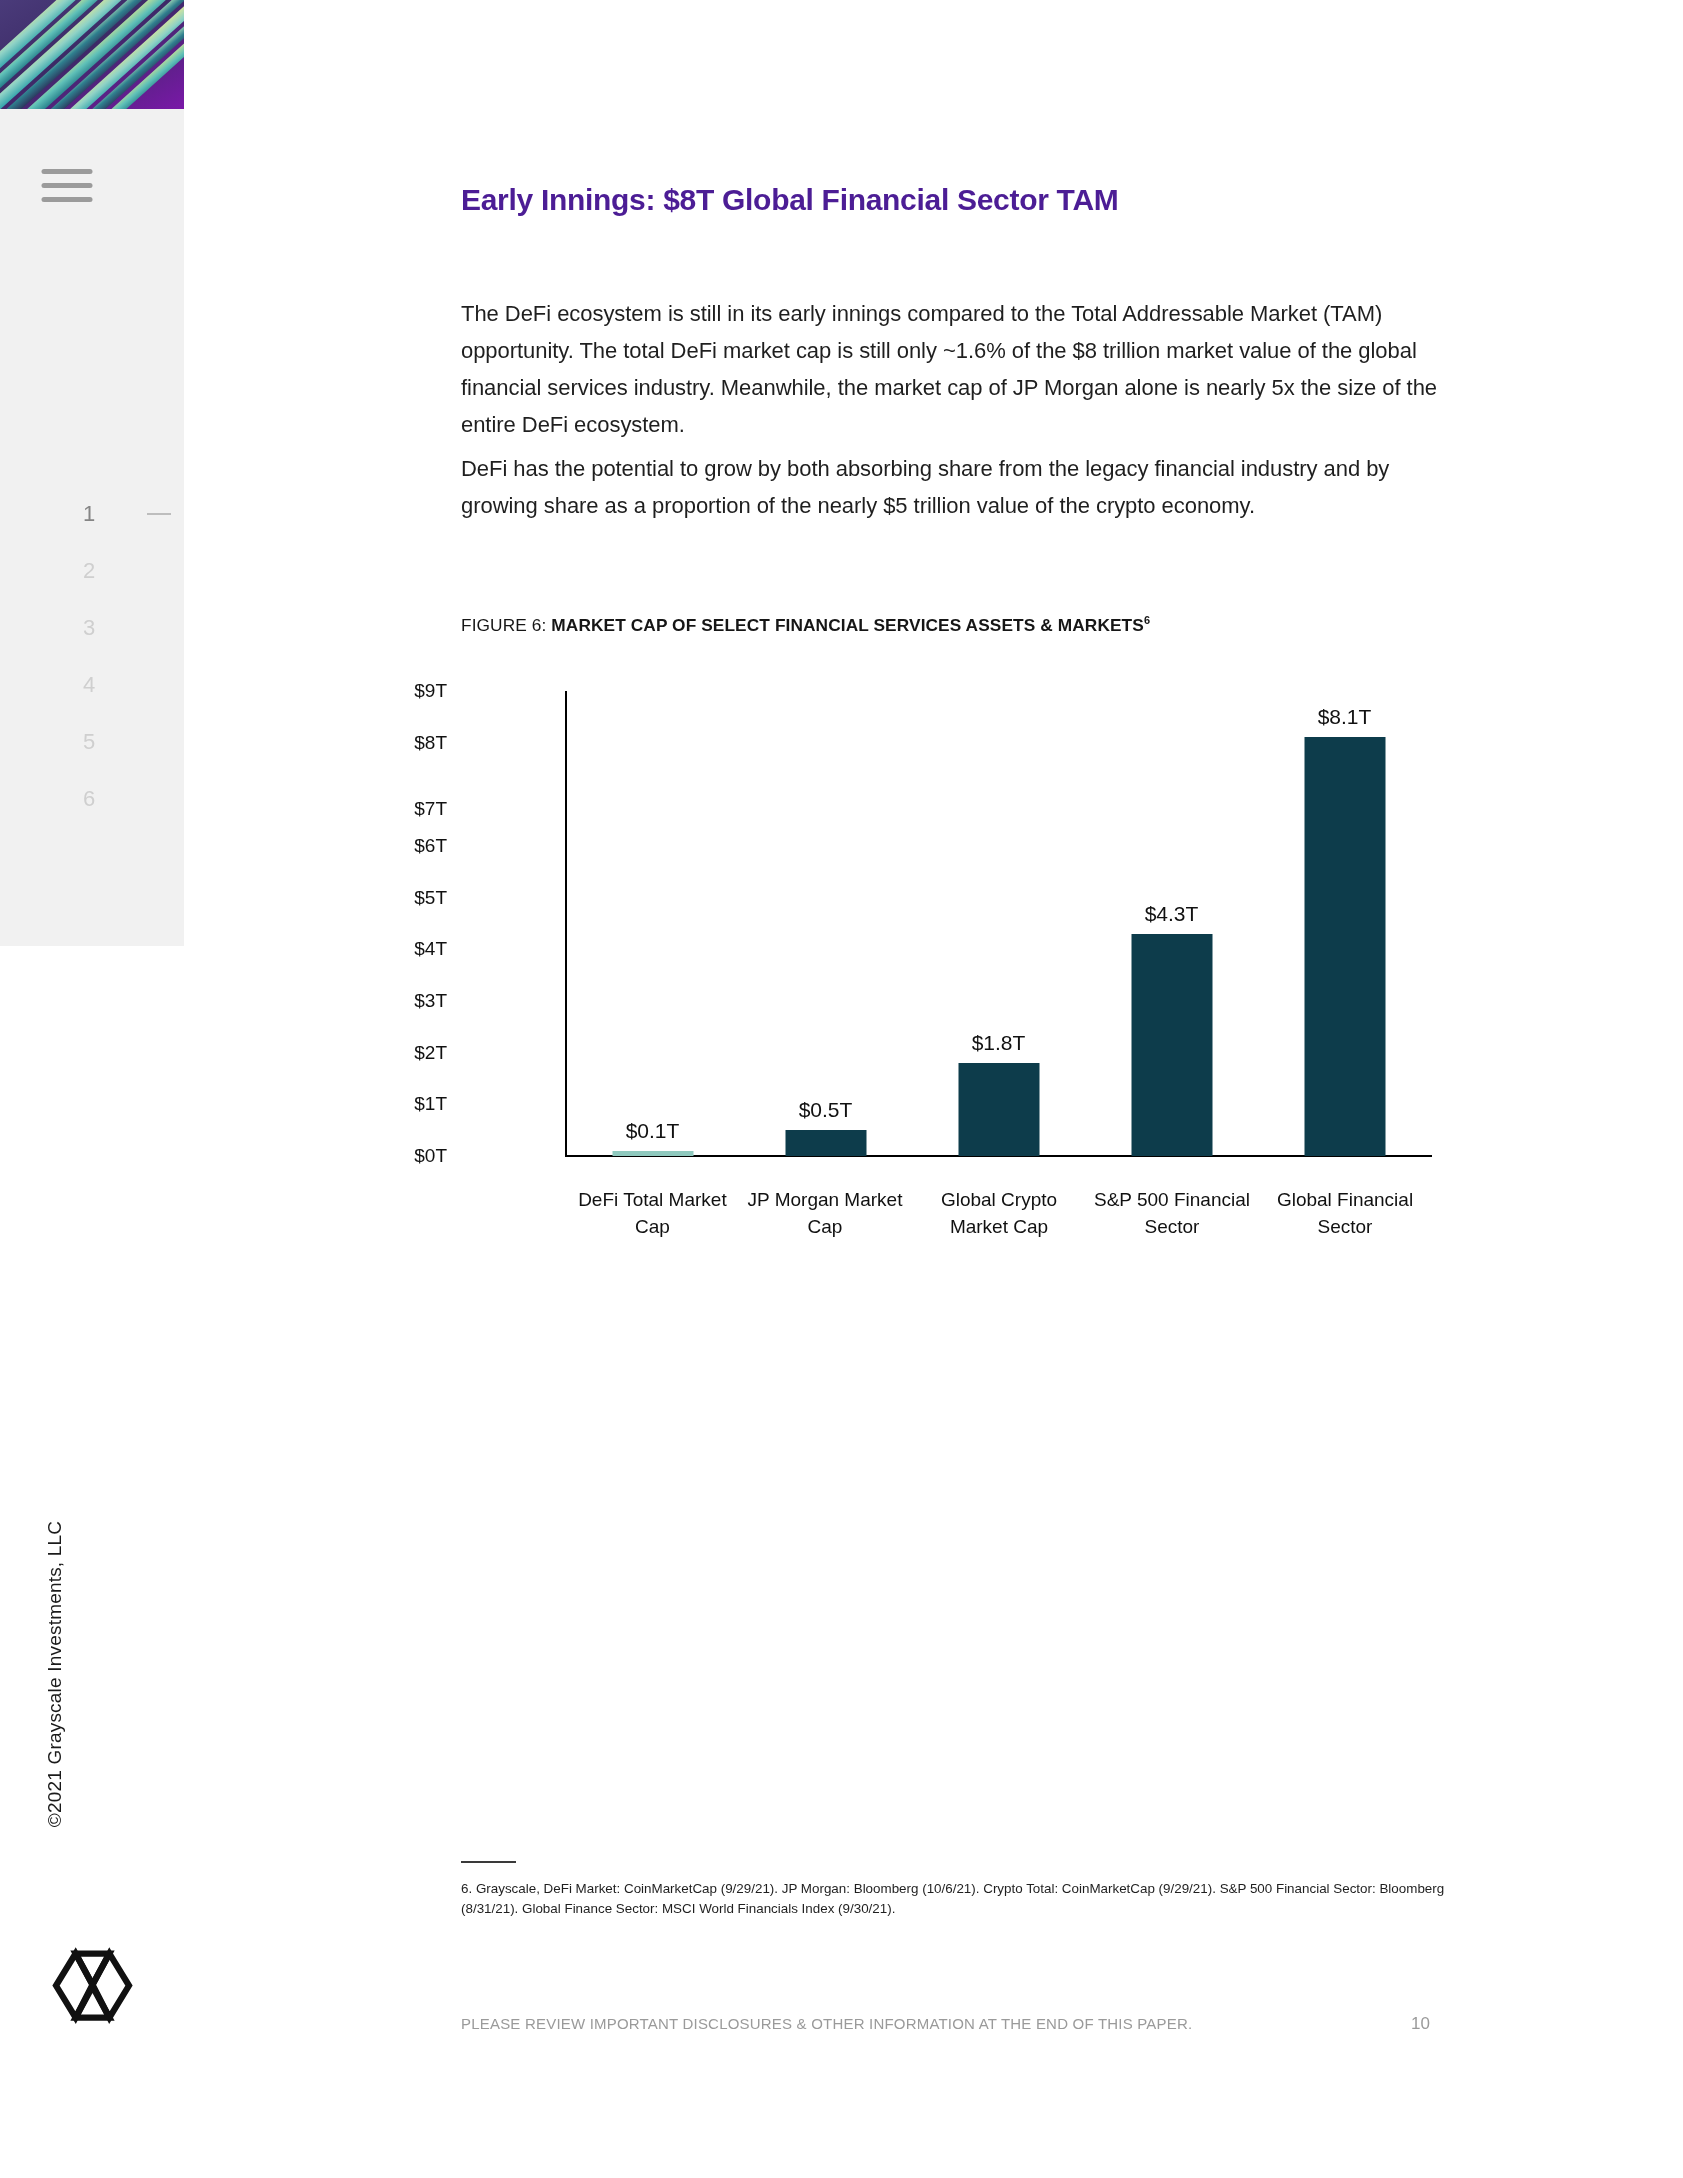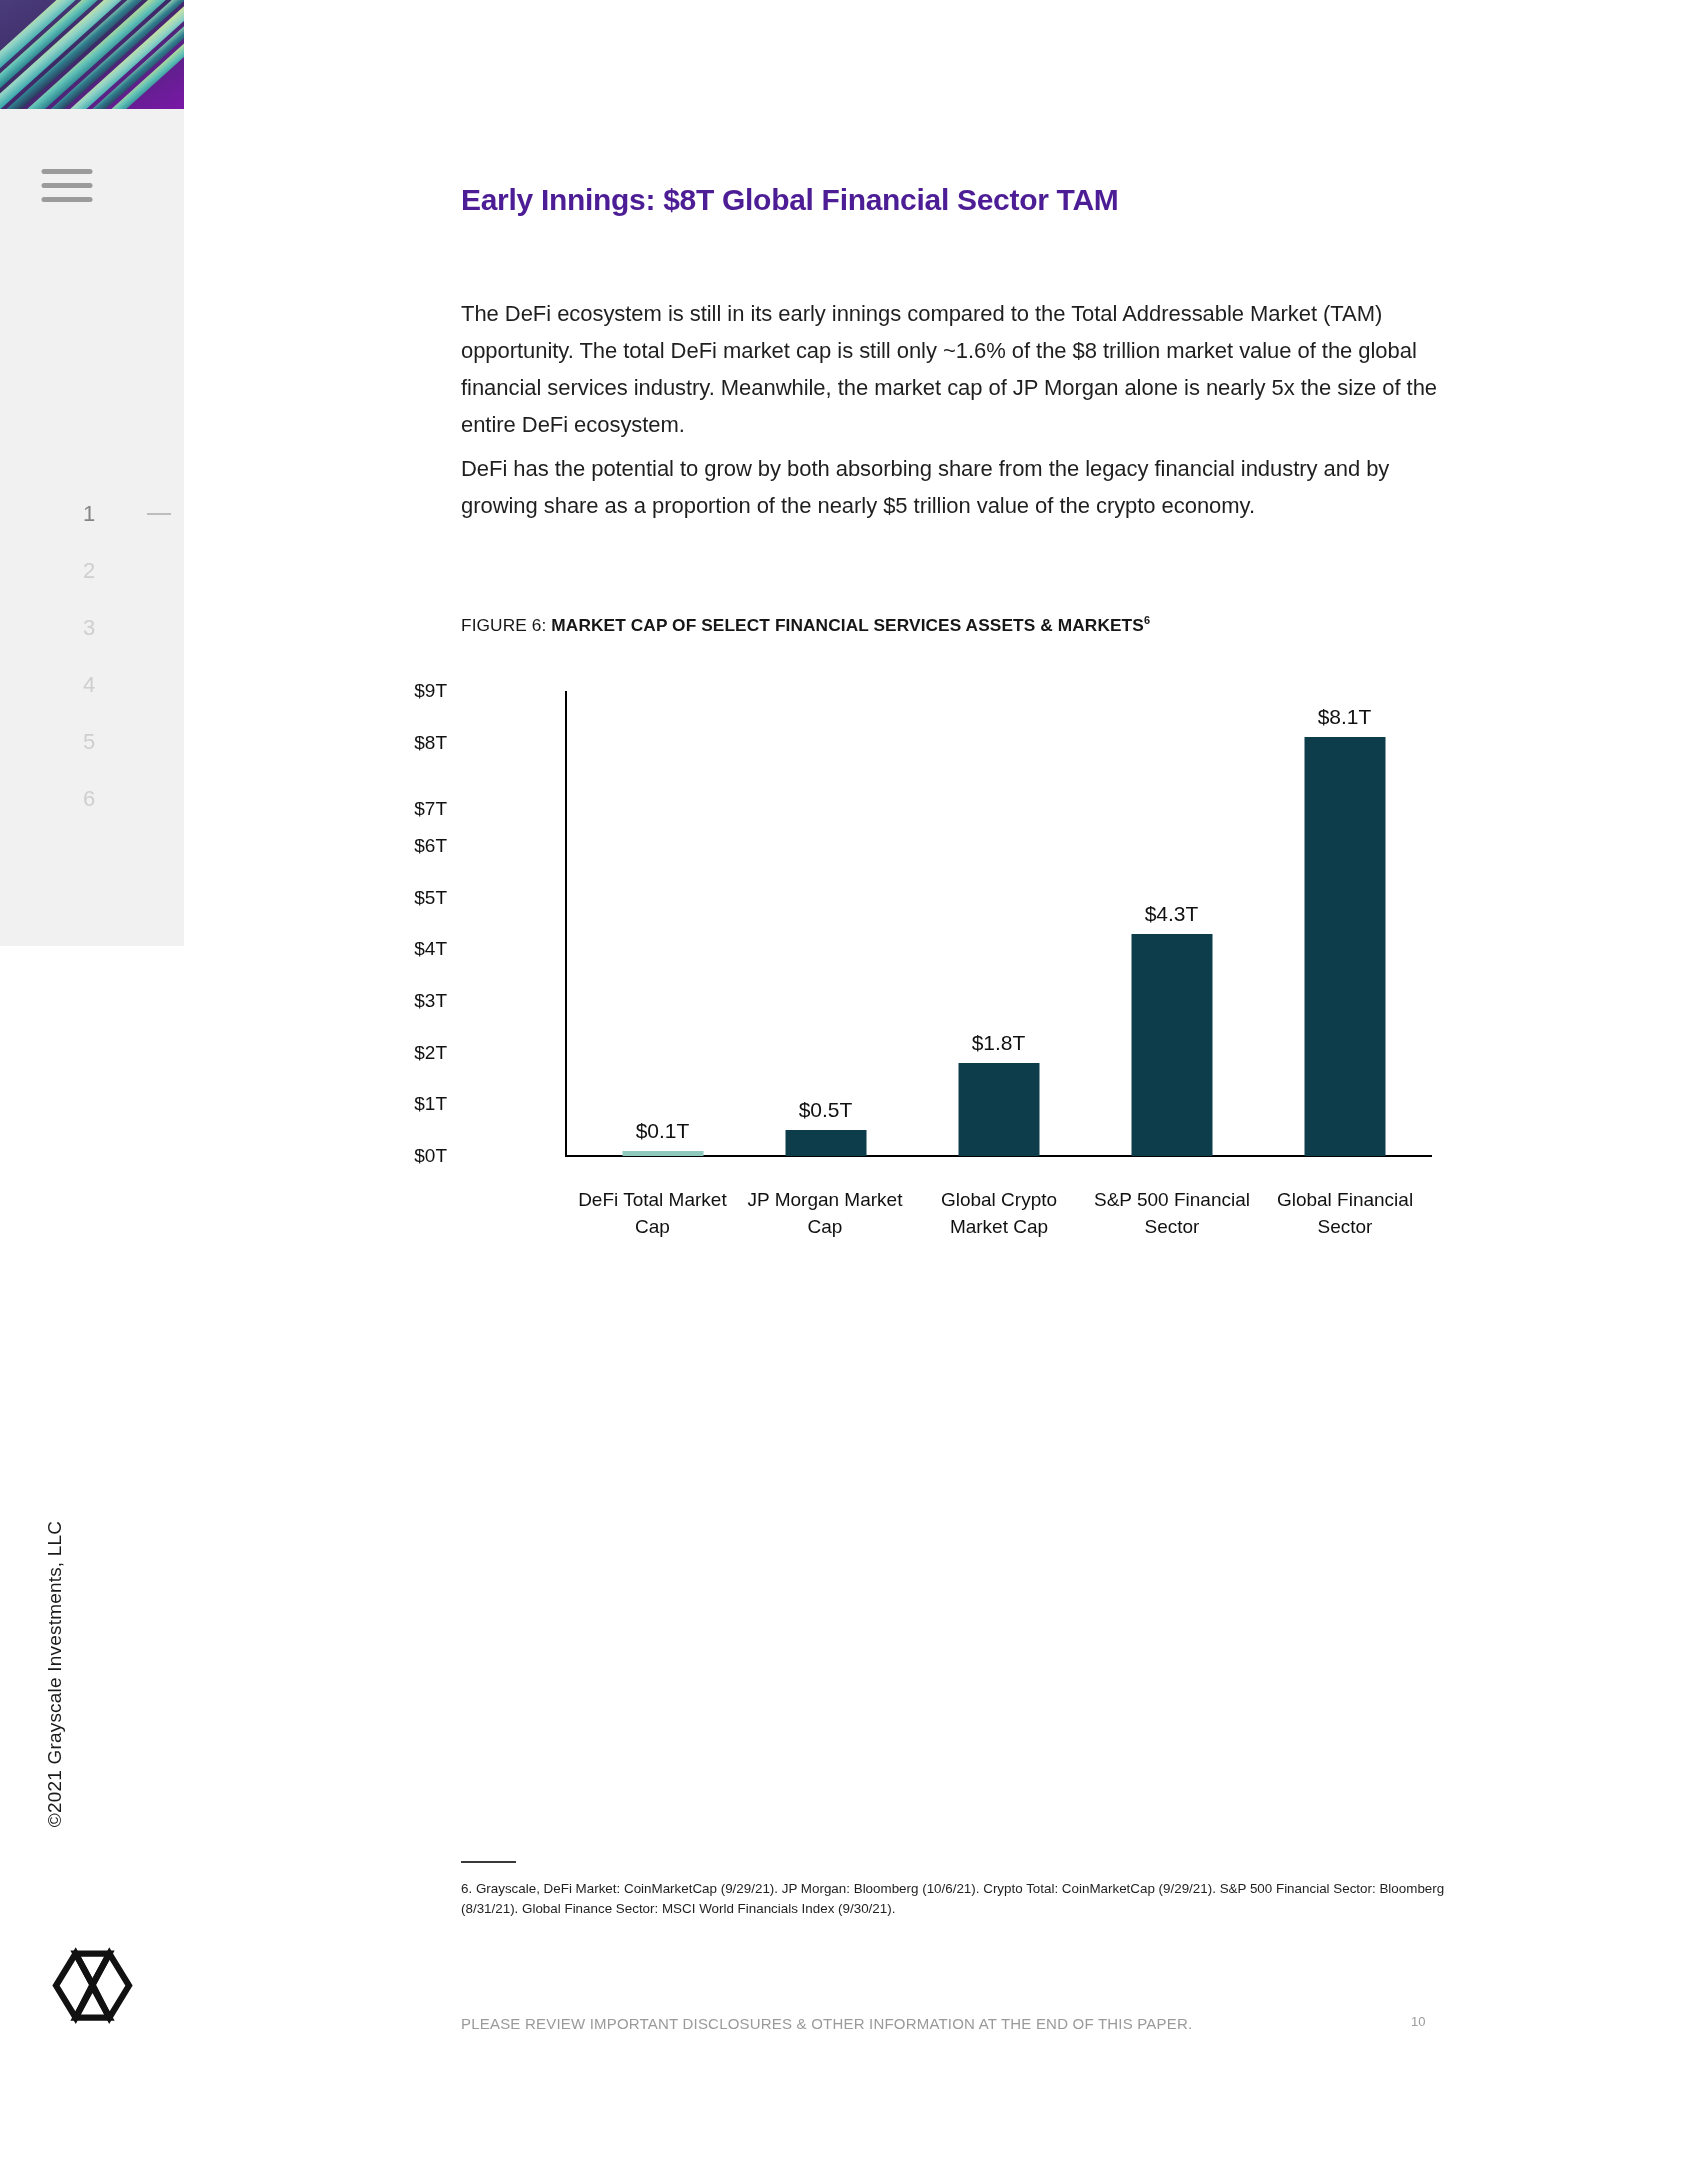--- a/index.html
+++ b/index.html
@@ -260,21 +260,21 @@
     top: 2015px;
     left: 461px;
     font-size: 15px;
     letter-spacing: 0.2px;
     color: #9a9a9a;
   }
   #footer-pagenum {
     position: absolute;
     top: 2014px;
     left: 1411px;
-    font-size: 13px;
+    font-size: 17px;
     color: #9a9a9a;
   }
 </style>
 </head>
 <body>
 
 <div id="left-rail">
 
   <div id="cover-art">
     <svg width="184" height="109" viewBox="0 0 186 110" preserveAspectRatio="none">
@@ -386,21 +386,21 @@
         <div class="ytick" style="top: 225px;">$5T</div>
         <div class="ytick" style="top: 276px;">$4T</div>
         <div class="ytick" style="top: 328px;">$3T</div>
         <div class="ytick" style="top: 380px;">$2T</div>
         <div class="ytick" style="top: 431px;">$1T</div>
         <div class="ytick" style="top: 483px;">$0T</div>
       </div>
     <div id="axis-y"></div>
     <div id="axis-x"></div>
     <div id="plot">
-        <div class="bar-col" style="left: 0px; width: 173px; padding-left: 20px;">
+        <div class="bar-col" style="left: 0px; width: 173px;">
           <div class="bar highlight" style="height: 5.2px;"></div>
           <div class="bar-value" style="bottom: 13px;">$0.1T</div>
         </div>
         <div class="cat-label" style="left: -2.6px;">
           <div>DeFi Total Market</div>
           <div>Cap</div>
         </div>
         <div class="bar-col" style="left: 173px; width: 173px;">
           <div class="bar" style="height: 26px;"></div>
           <div class="bar-value" style="bottom: 34px;">$0.5T</div>

